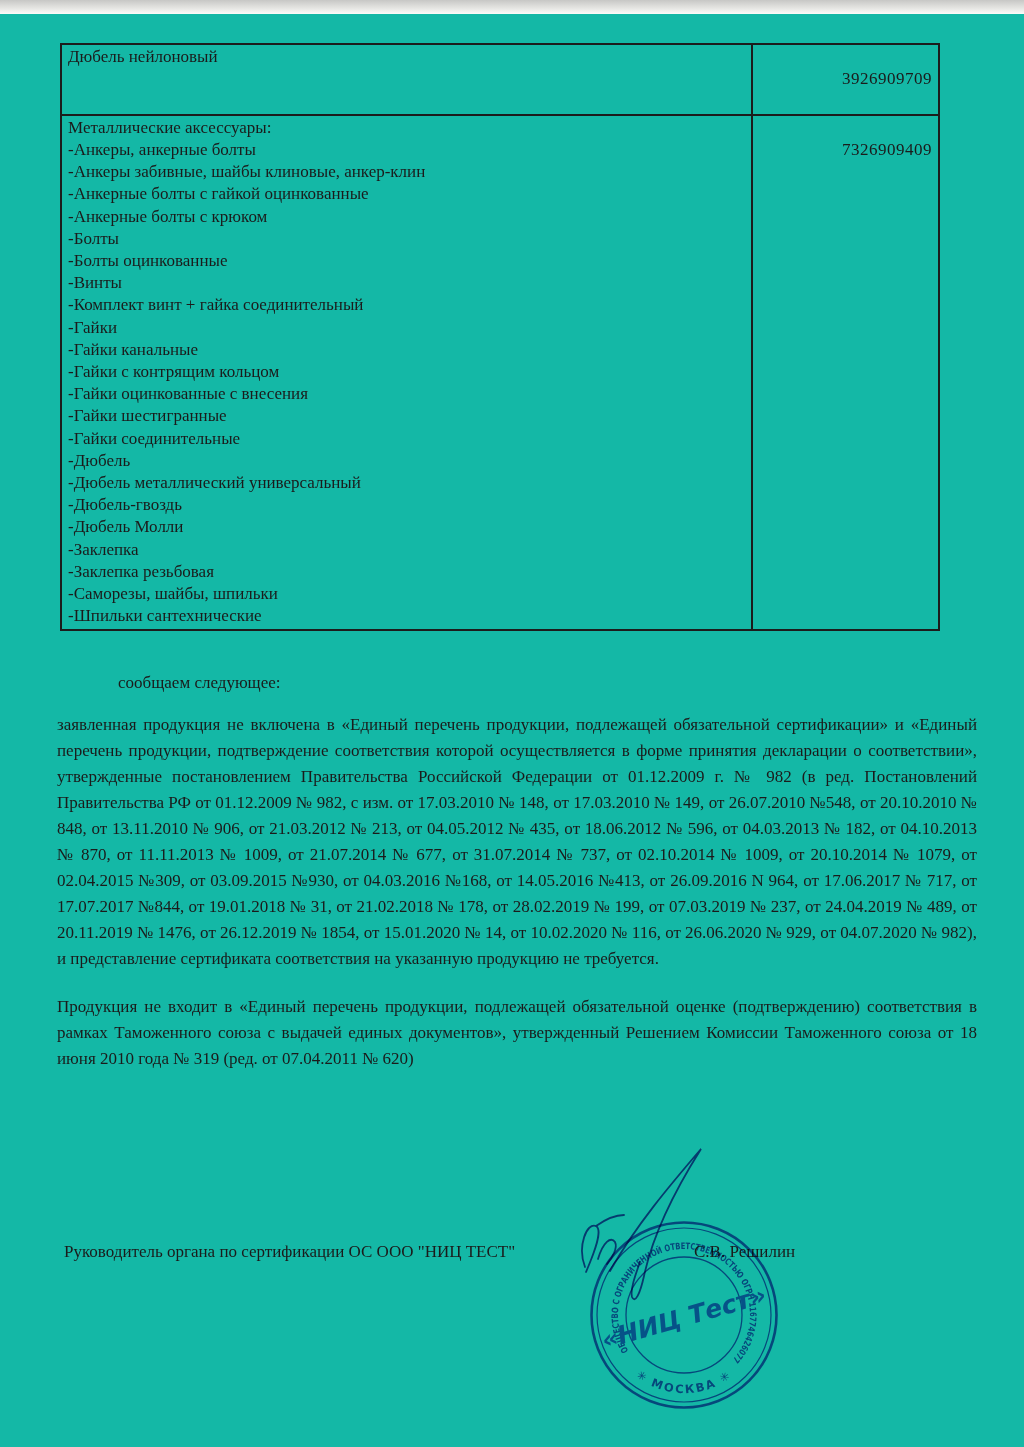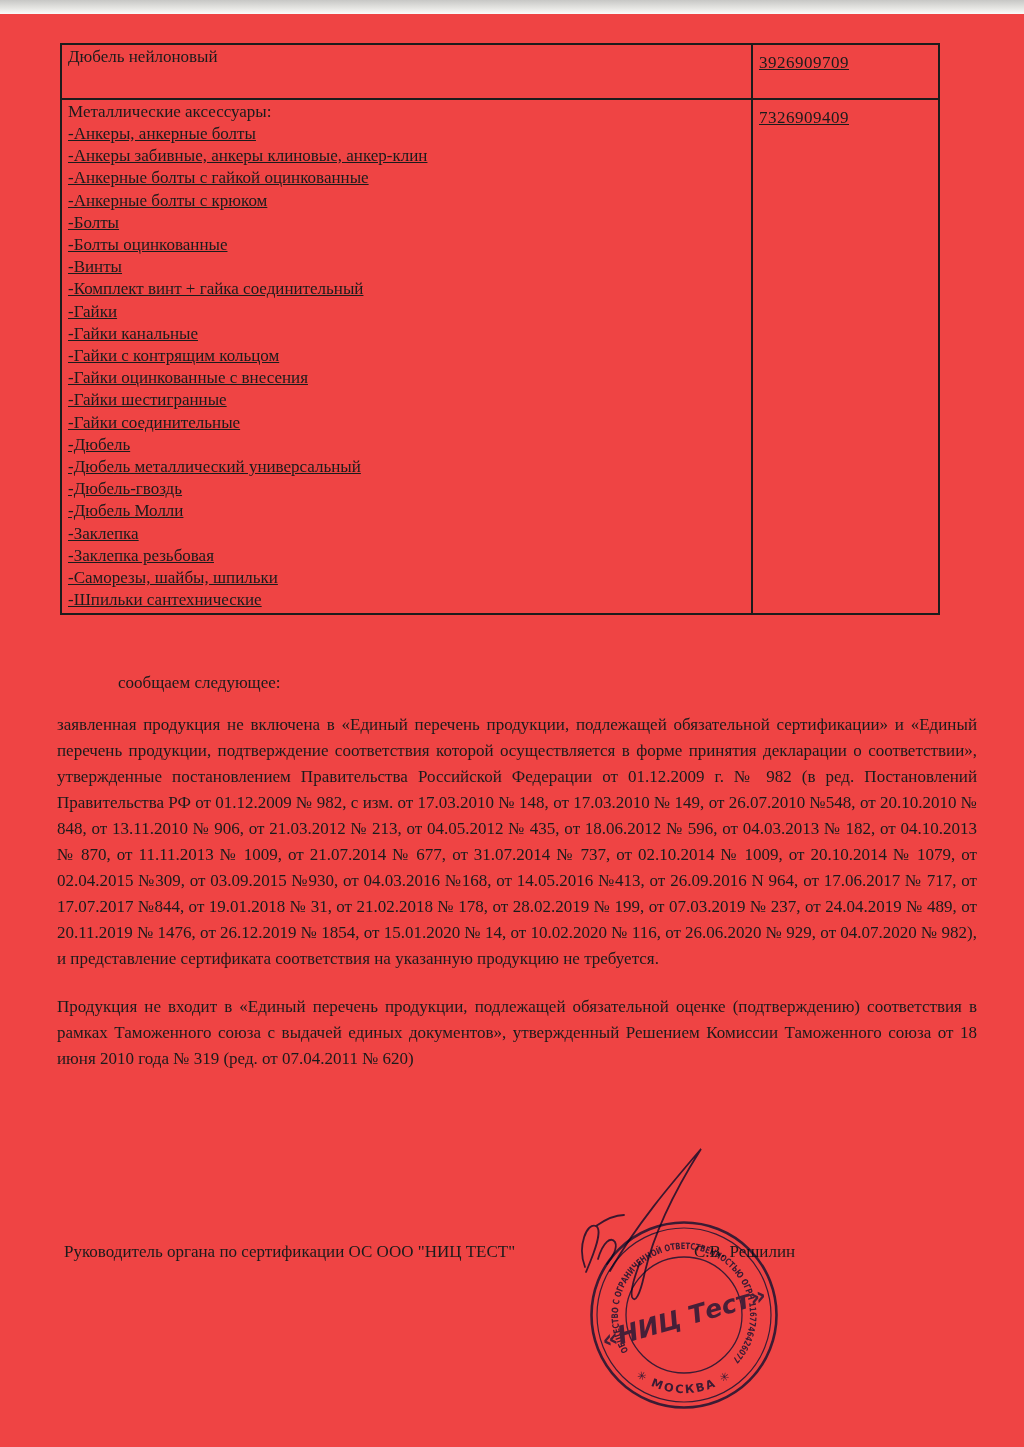--- a/index.html
+++ b/index.html
@@ -4,45 +4,44 @@
 <style>
   html,body{margin:0;padding:0;}
   body{
     width:1024px;height:1447px;
     background:#e9e9e7;
     font-family:"Liberation Serif", serif;
     color:#1b1b1b;
   }
   .page{
     position:relative;width:1024px;height:1447px;overflow:hidden;
-    background:#ef4444;
+    background:#14b8a6;
   }
   .scan-edge{
     position:absolute;left:0;top:0;width:1024px;height:14px;
     background:linear-gradient(180deg,#c7c7c5 0%,#e4e4e1 55%,#fbfbf9 100%);
   }
   
   .doc-table{
     position:absolute;left:60px;top:43px;width:878px;
     border-collapse:collapse;table-layout:fixed;
     font-size:17px;line-height:22px;
   }
   .doc-table td{
     border:2px solid #1c1c1c;
     vertical-align:top;
     padding:1px 6px 2px 6px;
   }
   .doc-table tr.r1 td{height:44px;}
   .doc-table tr.r2 td{height:44px;}
   .doc-table td.code{
-    width:183px;text-align:left;padding-top:7px;
+    width:183px;text-align:right;padding-top:23px;
     letter-spacing:0.5px;
-    text-decoration:underline;
   }
-  .items div{line-height:22.2px;text-decoration:underline;}
+  .items div{line-height:22.2px;}
   
   .intro{
     position:absolute;left:118px;top:673px;
     font-size:17px;
   }
   .bodytext{
     position:absolute;left:57px;top:712px;width:920px;
     font-size:17px;line-height:26px;text-align:justify;
   }
   .bodytext p{margin:0 0 22px 0;}
@@ -82,21 +81,21 @@
       <td class="code">
         <span>3926909709</span>
       </td>
     </tr>
     <tr class="r3">
       <td>
         <div>Металлические аксессуары:</div>
         <div class="items">
 
         <div>-Анкеры, анкерные болты</div>
-              <div>-Анкеры забивные, анкеры клиновые, анкер-клин</div>
+              <div>-Анкеры забивные, шайбы клиновые, анкер-клин</div>
               <div>-Анкерные болты с гайкой оцинкованные</div>
               <div>-Анкерные болты с крюком</div>
               <div>-Болты</div>
               <div>-Болты оцинкованные</div>
               <div>-Винты</div>
               <div>-Комплект винт + гайка соединительный</div>
               <div>-Гайки</div>
               <div>-Гайки канальные</div>
               <div>-Гайки с контрящим кольцом</div>
               <div>-Гайки оцинкованные с внесения</div>

